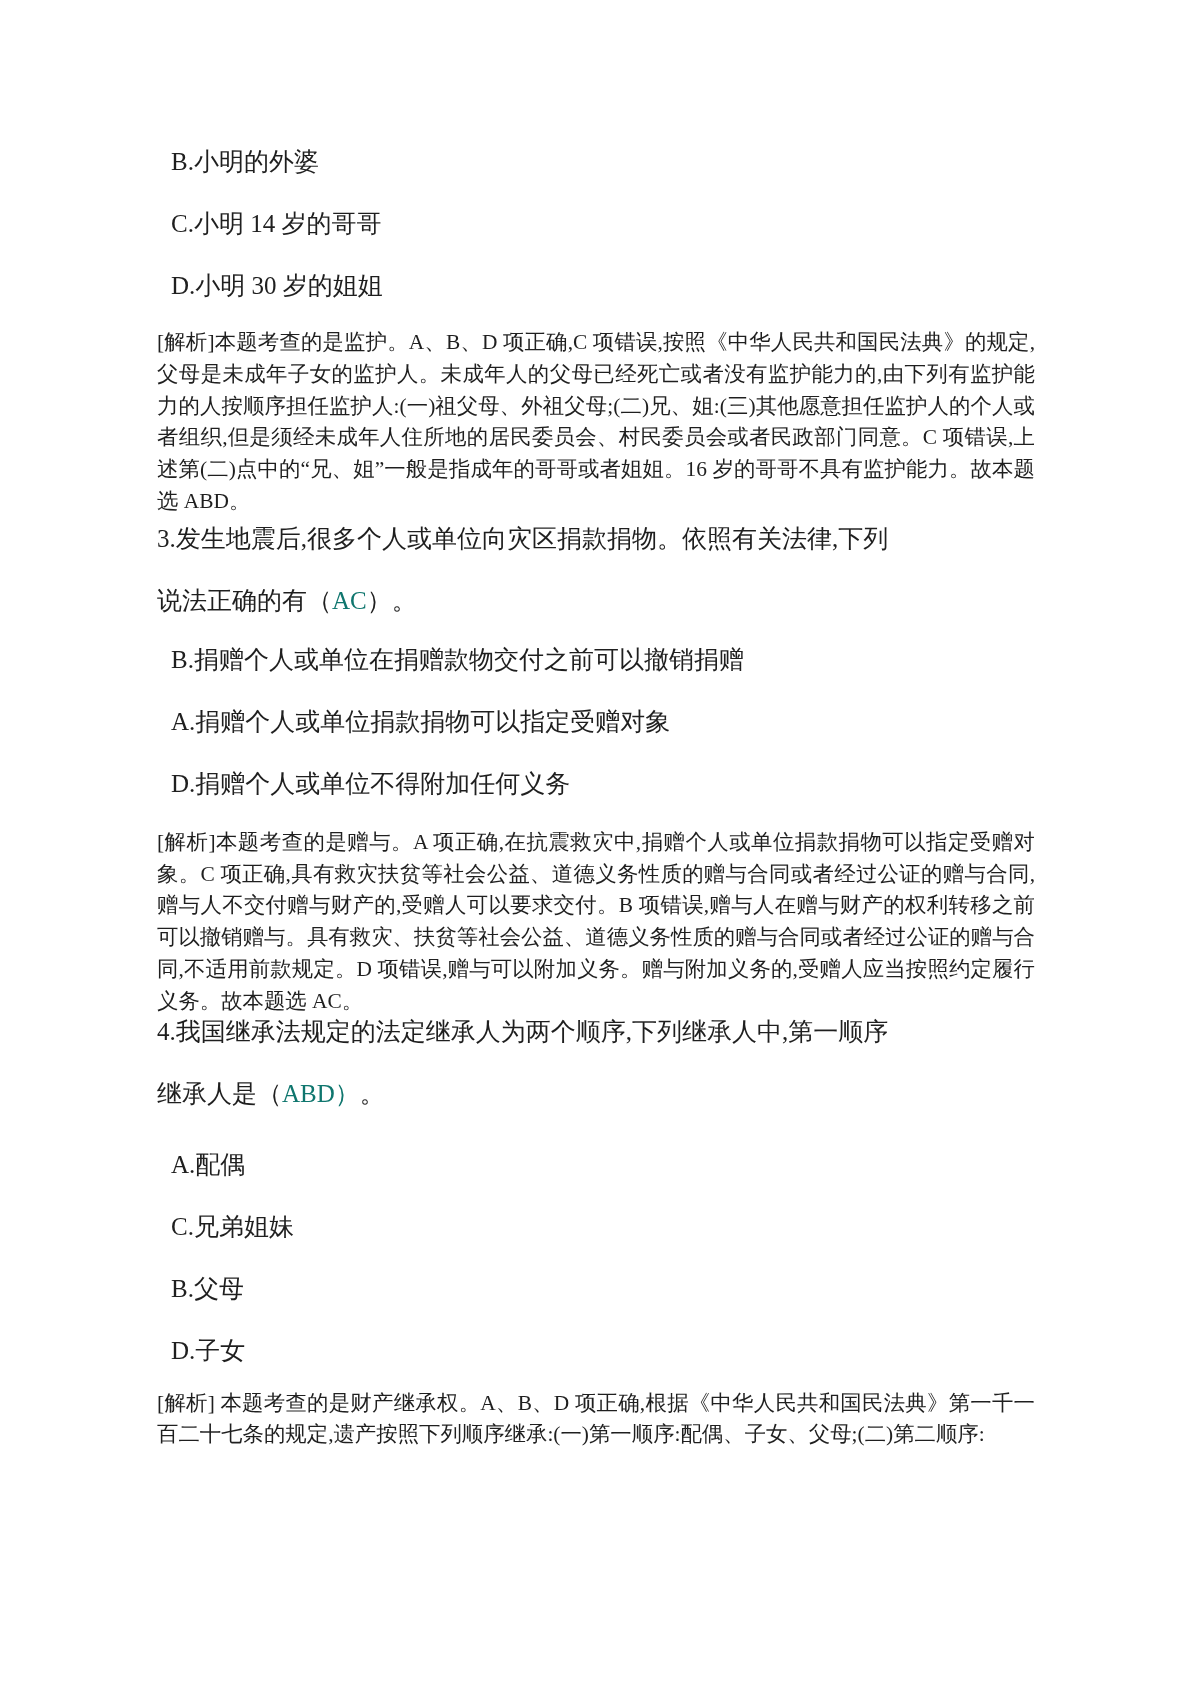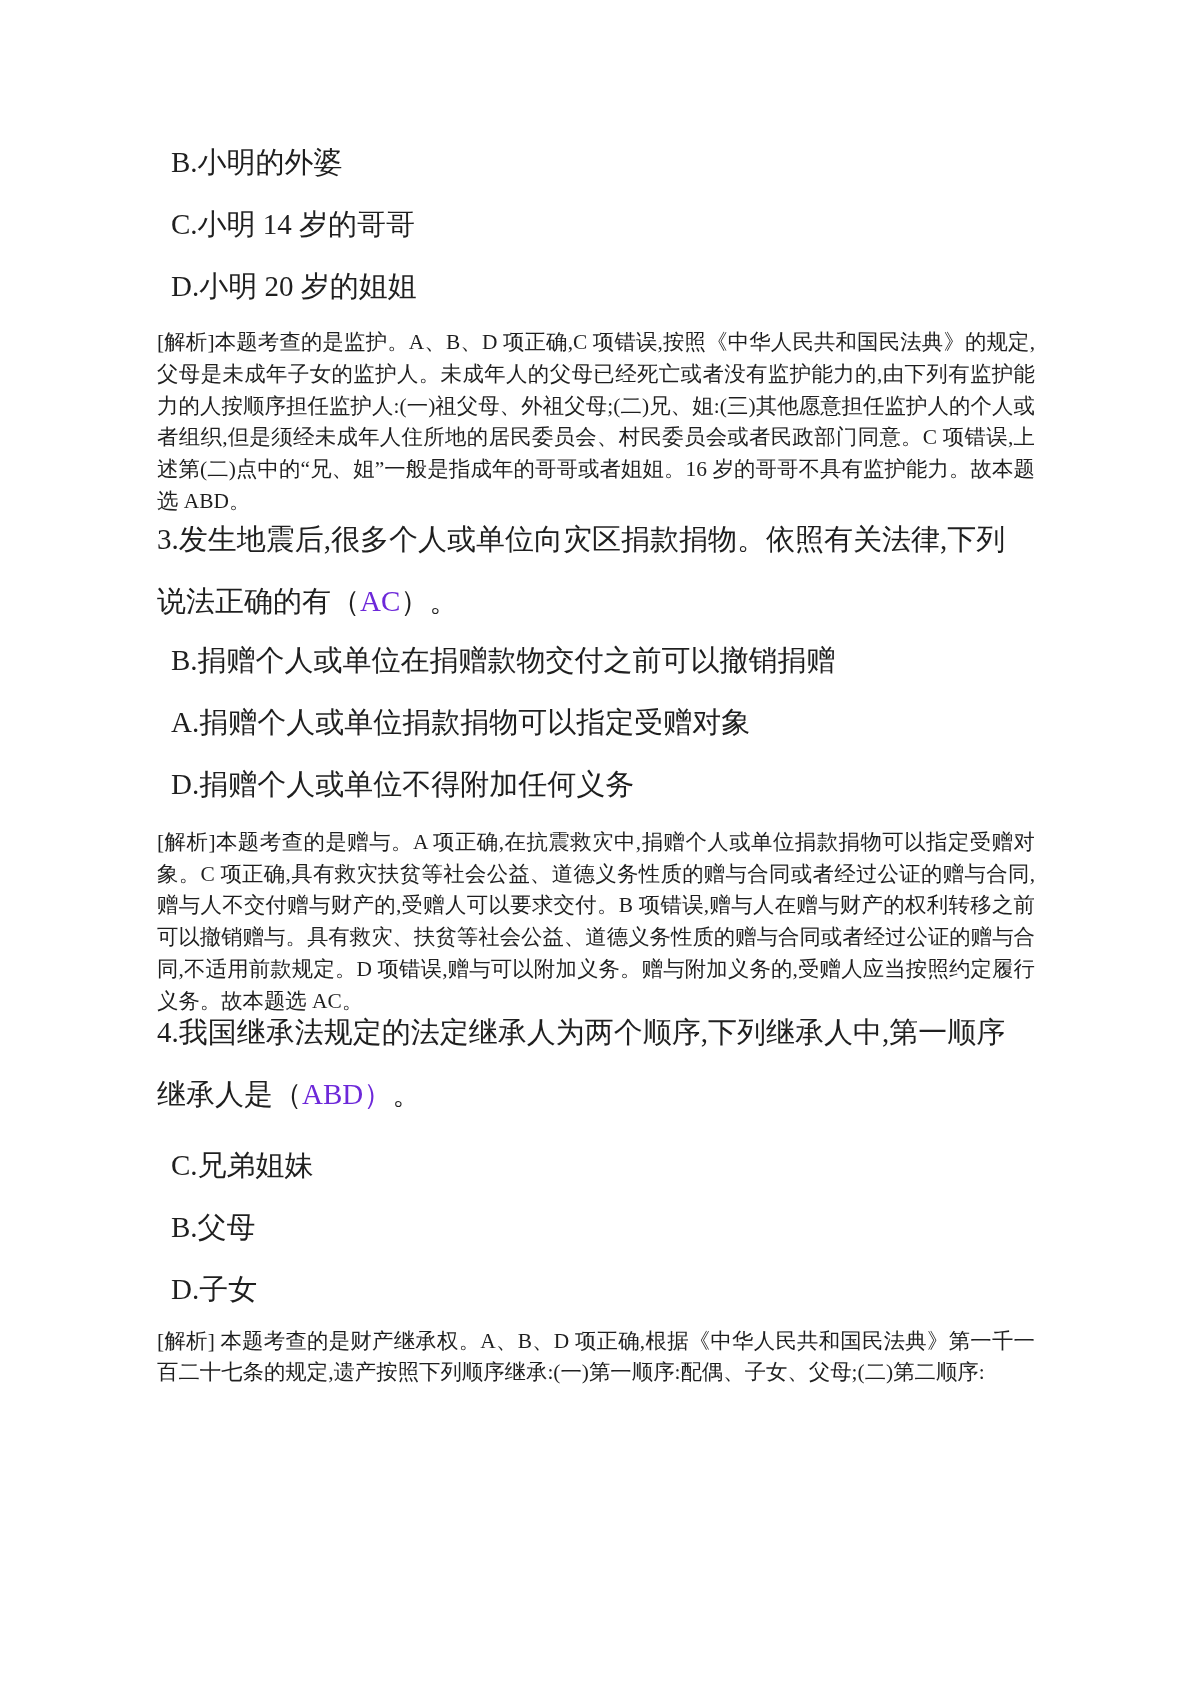--- a/index.html
+++ b/index.html
@@ -16,54 +16,54 @@
     font-family: "Liberation Serif", "DejaVu Serif", serif;
     color: #1f1f1f;
   }
   .content {
     box-sizing: border-box;
     width: 100%;
     padding: 131px 156px 0 157px;
   }
   
   .big-line {
-    font-size: 29px;
+    font-size: 25px;
     line-height: 62px;
     white-space: nowrap;
   }
   .opt-line {
     padding-left: 14px;
   }
   
   .analysis {
     font-size: 21.4px;
     line-height: 31.8px;
     text-align: justify;
   }
   .ans {
-    color: #6d28d9;
+    color: #0f766e;
   }
   .a1 { margin-top: 10px; }
   .q3-stem { margin-top: -10px; }
   .q3-opts { margin-top: -3px; }
   .a2 { margin-top: 12px; }
   .q4-stem { margin-top: -17px; }
   .q4-opts { margin-top: 9px; }
   .a3 { margin-top: 6px; }
 </style>
 </head>
 <body>
 
 <div class="page">
   <div class="content">
 
     <div>
       <div class="big-line opt-line">B.小明的外婆</div>
       <div class="big-line opt-line">C.小明 14 岁的哥哥</div>
-      <div class="big-line opt-line">D.小明 20 岁的姐姐</div>
+      <div class="big-line opt-line">D.小明 30 岁的姐姐</div>
     </div>
 
     <div class="analysis a1">[解析]本题考查的是监护。A、B、D 项正确,C 项错误,按照《中华人民共和国民法典》的规定,父母是未成年子女的监护人。未成年人的父母已经死亡或者没有监护能力的,由下列有监护能力的人按顺序担任监护人:(一)祖父母、外祖父母;(二)兄、姐:(三)其他愿意担任监护人的个人或者组织,但是须经未成年人住所地的居民委员会、村民委员会或者民政部门同意。C 项错误,上述第(二)点中的“兄、姐”一般是指成年的哥哥或者姐姐。16 岁的哥哥不具有监护能力。故本题选 ABD。</div>
 
     <div class="q3-stem">
       <div class="big-line">3.发生地震后,很多个人或单位向灾区捐款捐物。依照有关法律,下列</div>
       <div class="big-line"><span>说法正确的有</span><span>（</span><span class="ans">AC</span><span>）</span><span>。</span></div>
     </div>
 
     <div class="q3-opts">
@@ -73,20 +73,21 @@
     </div>
 
     <div class="analysis a2">[解析]本题考查的是赠与。A 项正确,在抗震救灾中,捐赠个人或单位捐款捐物可以指定受赠对象。C 项正确,具有救灾扶贫等社会公益、道德义务性质的赠与合同或者经过公证的赠与合同,赠与人不交付赠与财产的,受赠人可以要求交付。B 项错误,赠与人在赠与财产的权利转移之前可以撤销赠与。具有救灾、扶贫等社会公益、道德义务性质的赠与合同或者经过公证的赠与合同,不适用前款规定。D 项错误,赠与可以附加义务。赠与附加义务的,受赠人应当按照约定履行义务。故本题选 AC。</div>
 
     <div class="q4-stem">
       <div class="big-line">4.我国继承法规定的法定继承人为两个顺序,下列继承人中,第一顺序</div>
       <div class="big-line"><span>继承人是</span><span>（</span><span class="ans">ABD</span><span class="ans">）</span><span>。</span></div>
     </div>
 
     <div class="q4-opts">
+      <div class="big-line opt-line">A.配偶</div>
       <div class="big-line opt-line">C.兄弟姐妹</div>
       <div class="big-line opt-line">B.父母</div>
       <div class="big-line opt-line">D.子女</div>
     </div>
 
     <div class="analysis a3">[解析] 本题考查的是财产继承权。A、B、D 项正确,根据《中华人民共和国民法典》第一千一百二十七条的规定,遗产按照下列顺序继承:(一)第一顺序:配偶、子女、父母;(二)第二顺序:</div>
 
   </div>
 </div>
 

